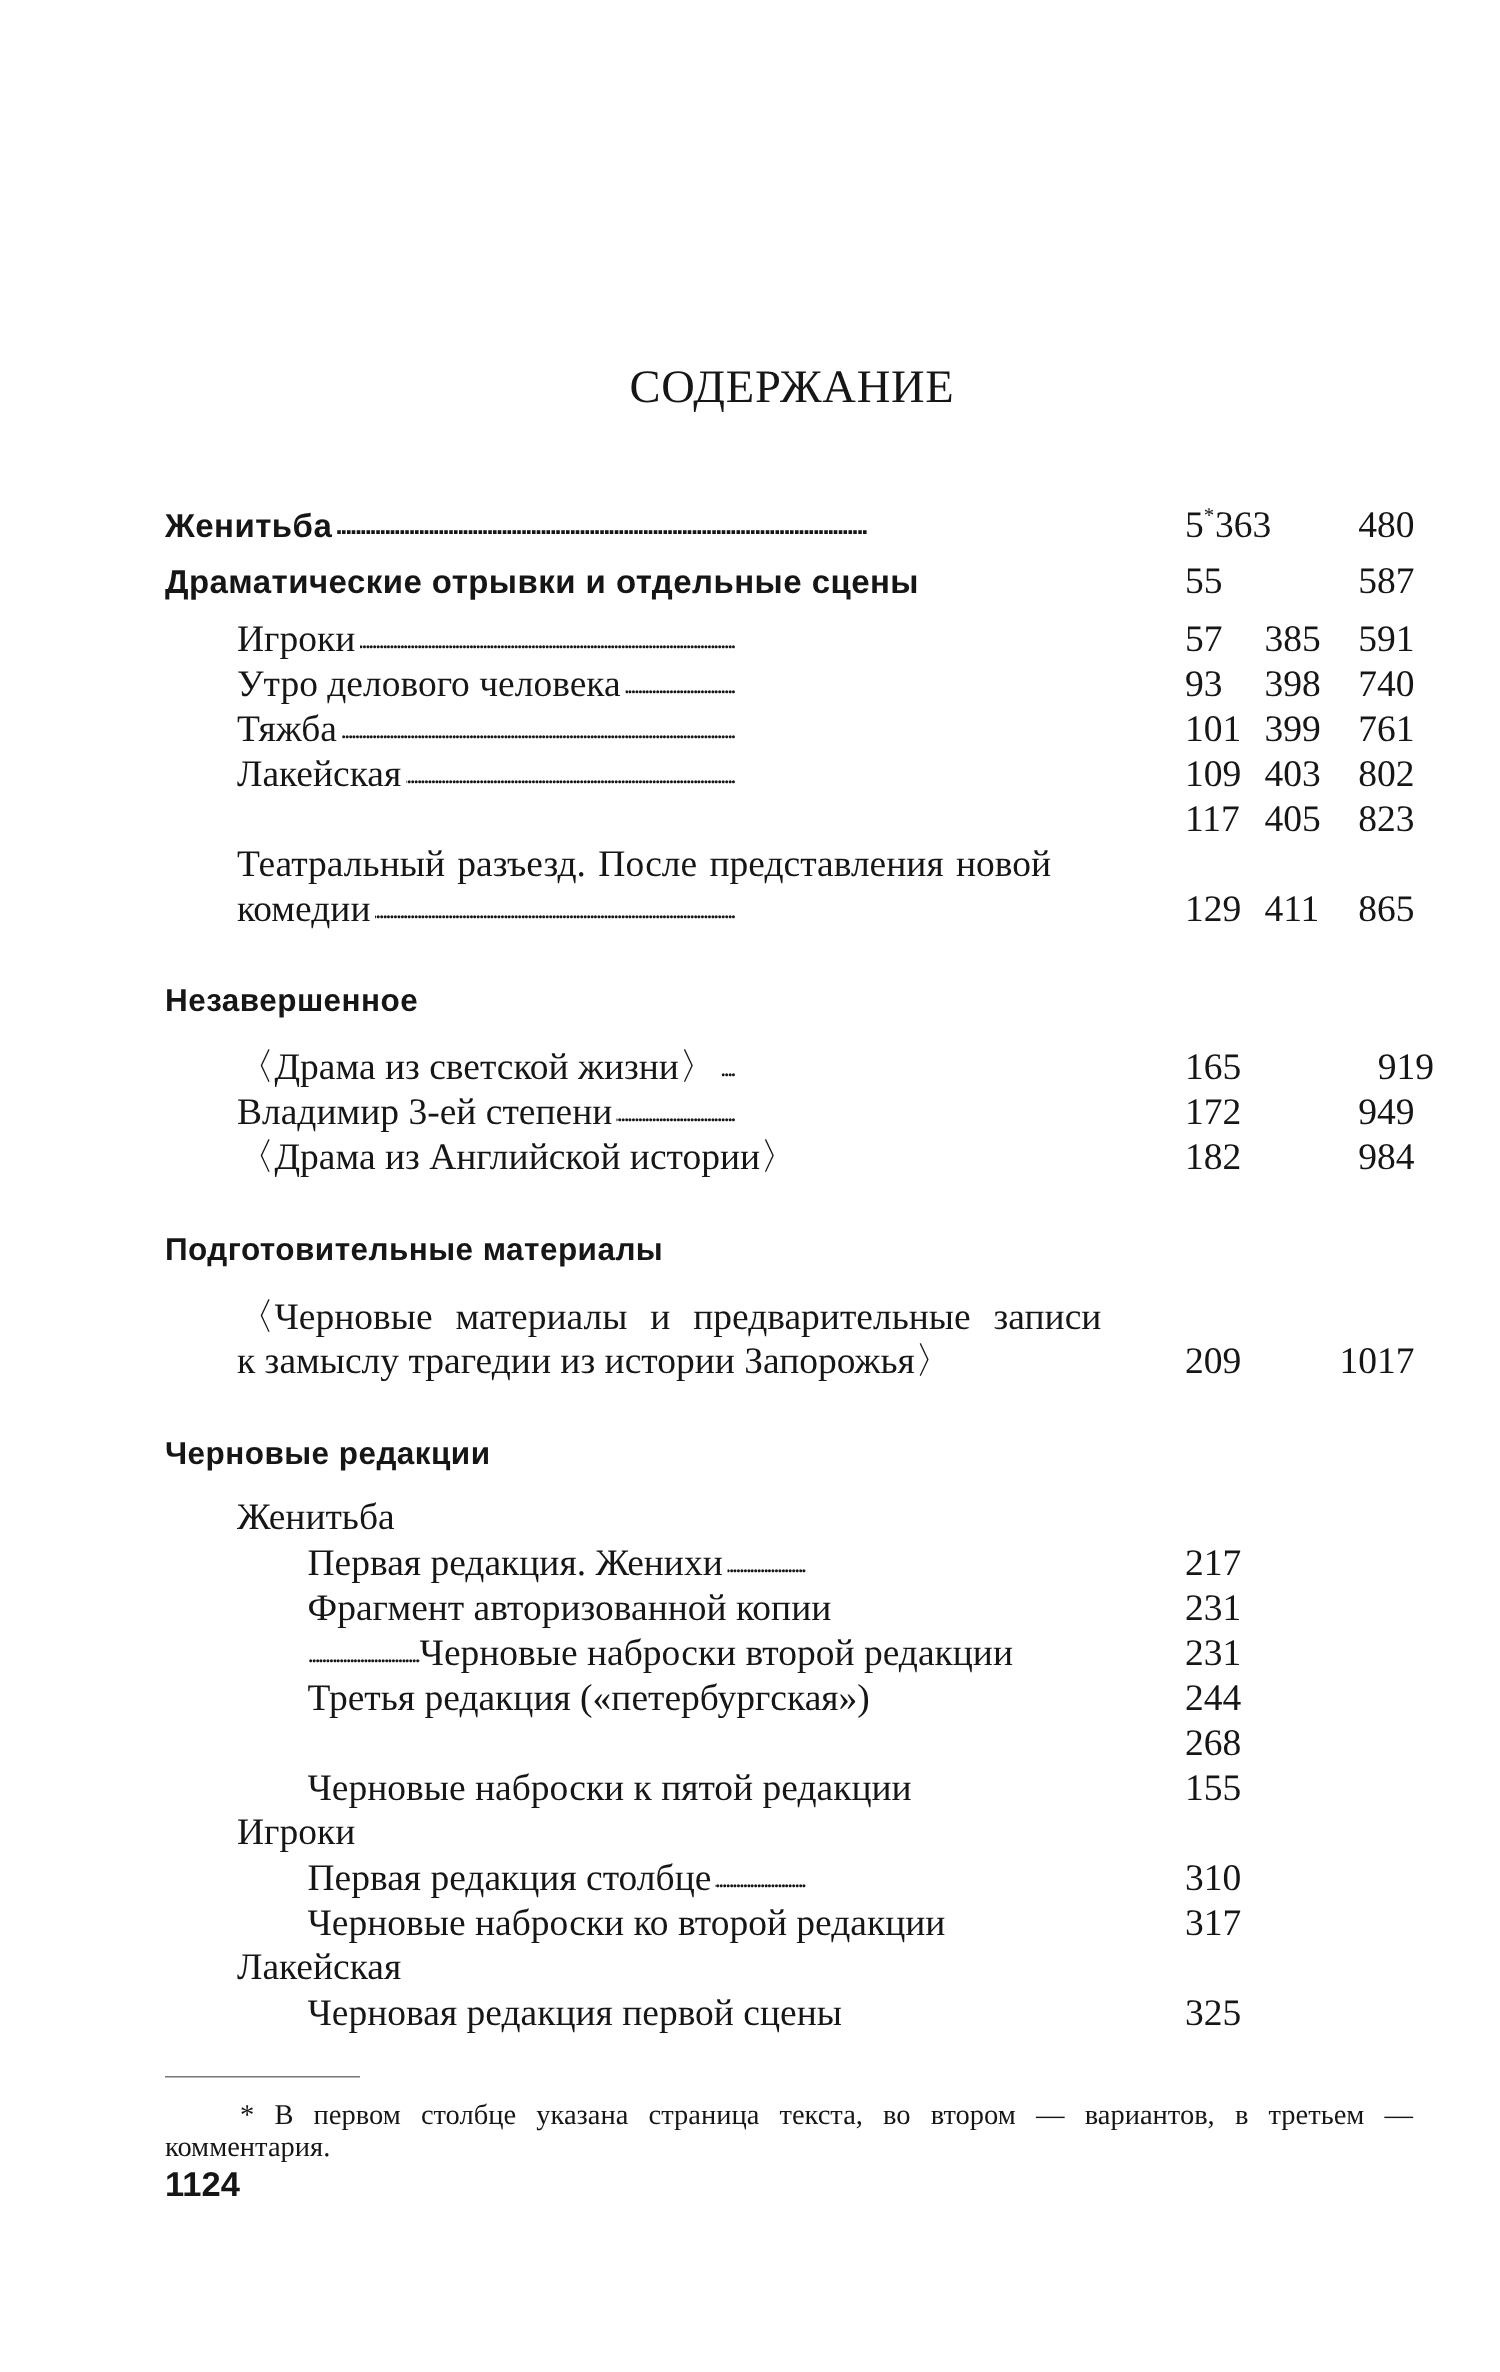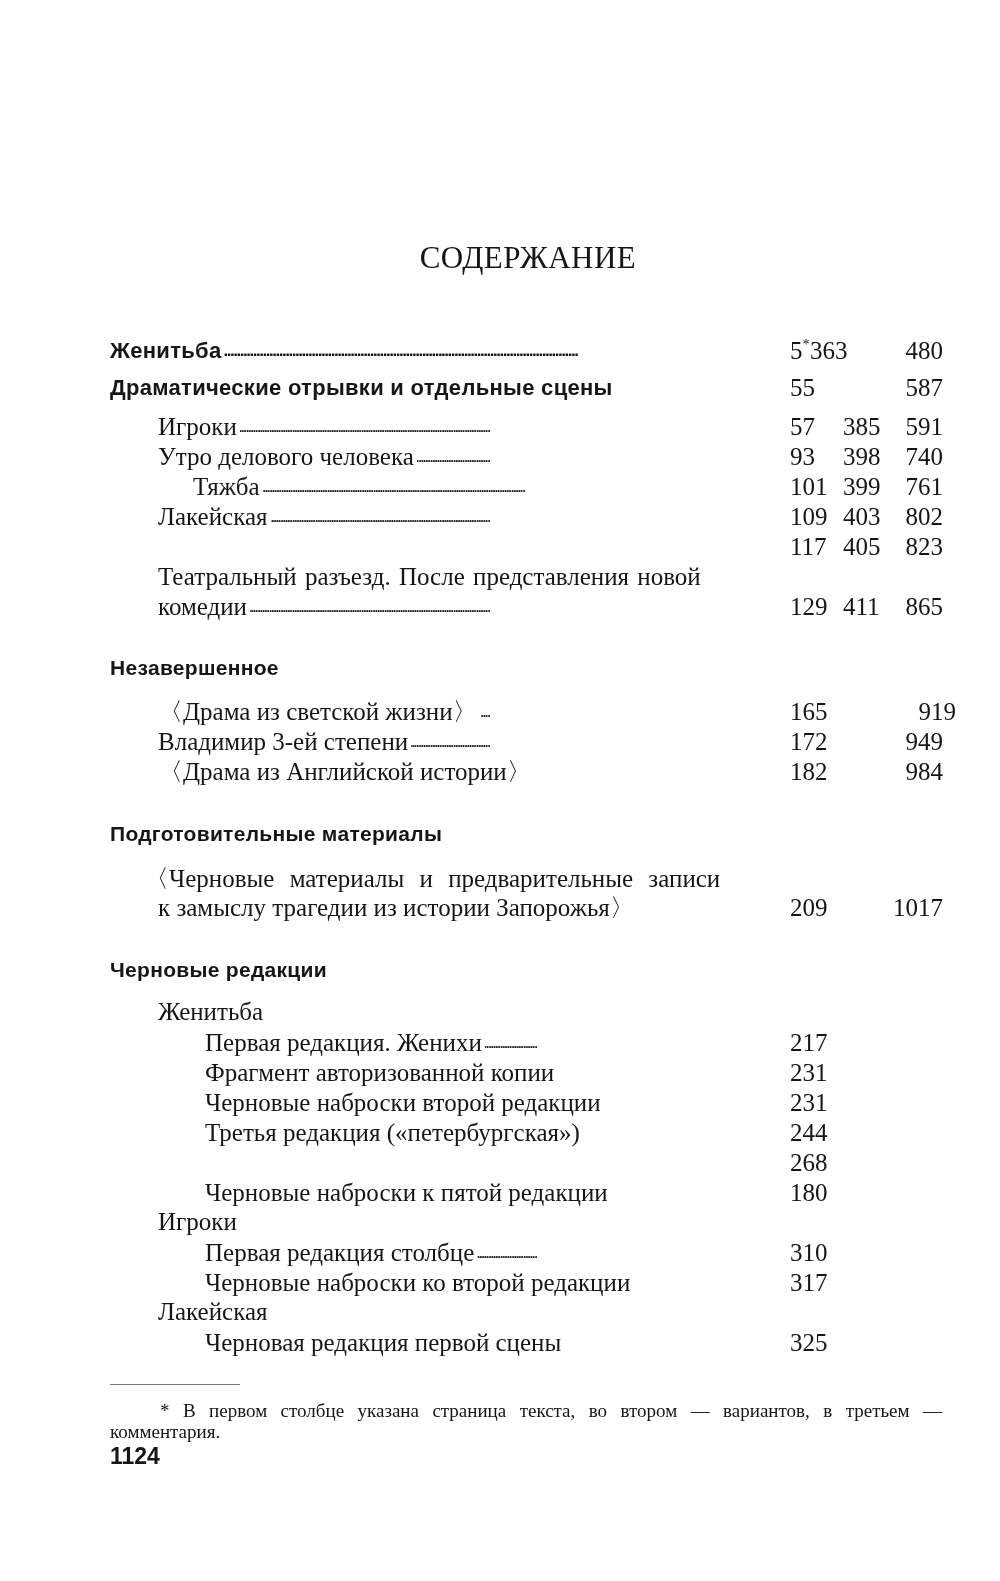--- a/index.html
+++ b/index.html
@@ -51,21 +51,21 @@
     <span class="num c2">385</span>
     <span class="num c3">591</span>
   </div>
   <div class="row" style="top:442px;left:0;width:1000px;">
     <div class="entry leader" style="left:158px;width:595px;"><span class="lbl">Утро делового человека</span></div>
     <span class="num c1">93</span>
     <span class="num c2">398</span>
     <span class="num c3">740</span>
   </div>
   <div class="row" style="top:472px;left:0;width:1000px;">
-    <div class="entry leader" style="left:158px;width:595px;margin-left:35px;"><span class="lbl">Тяжба</span></div>
+    <div class="entry leader" style="left:158px;width:595px;"><span class="lbl">Тяжба</span></div>
     <span class="num c1">101</span>
     <span class="num c2">399</span>
     <span class="num c3">761</span>
   </div>
   <div class="row" style="top:502px;left:0;width:1000px;">
     <div class="entry leader" style="left:158px;width:595px;"><span class="lbl">Лакейская</span></div>
     <span class="num c1">109</span>
     <span class="num c2">403</span>
     <span class="num c3">802</span>
   </div>
@@ -97,21 +97,21 @@
     <span class="num c3">949</span>
   </div>
   <div class="row" style="top:757px;left:0;width:1000px;">
     <div class="entry leader" style="left:158px;width:595px;"><span class="lbl">〈Драма из Английской истории〉</span></div>
     <span class="num c1">182</span>
     <span class="num c3">984</span>
   </div>
 
   <div class="heading" style="top:822px;">Подготовительные материалы</div>
 
-  <div class="row" style="top:864px;left:144px;width:600px;">
+  <div class="row" style="top:864px;left:158px;width:600px;">
     <span style="word-spacing:9px;">〈Черновые материалы и предварительные записи</span>
   </div>
   <div class="row" style="top:893px;left:0;width:1000px;">
     <div class="entry leader" style="left:158px;width:595px;"><span class="lbl">к замыслу трагедии из истории Запорожья〉</span></div>
     <span class="num c1">209</span>
     <span class="num c3">1017</span>
   </div>
 
   <div class="heading" style="top:958px;">Черновые редакции</div>
 
@@ -119,33 +119,33 @@
 
   <div class="row" style="top:1028px;left:0;width:1000px;">
     <div class="entry leader" style="left:205px;width:548px;"><span class="lbl">Первая редакция. Женихи</span></div>
     <span class="num c1">217</span>
   </div>
   <div class="row" style="top:1058px;left:0;width:1000px;">
     <div class="entry leader" style="left:205px;width:548px;"><span class="lbl">Фрагмент авторизованной копии</span></div>
     <span class="num c1">231</span>
   </div>
   <div class="row" style="top:1088px;left:0;width:1000px;">
-    <div class="entry leader" style="left:205px;width:548px;"><span class="lbl">Черновые наброски второй редакции</span></div>
+    <div class="entry leader" style="left:205px;width:548px;text-align:center;"><span class="lbl">Черновые наброски второй редакции</span></div>
     <span class="num c1">231</span>
   </div>
   <div class="row" style="top:1118px;left:0;width:1000px;">
     <div class="entry leader" style="left:205px;width:548px;"><span class="lbl">Третья редакция («петербургская»)</span></div>
     <span class="num c1">244</span>
   </div>
   <div class="row" style="top:1148px;left:0;width:1000px;">
     <span class="num c1">268</span>
   </div>
   <div class="row" style="top:1178px;left:0;width:1000px;">
     <div class="entry leader" style="left:205px;width:548px;"><span class="lbl">Черновые наброски к пятой редакции</span></div>
-    <span class="num c1">180</span>
+    <span class="num c1">155</span>
   </div>
 
   <div class="group" style="top:1208px;">Игроки</div>
 
   <div class="row" style="top:1238px;left:0;width:1000px;">
     <div class="entry leader" style="left:205px;width:548px;"><span class="lbl">Первая редакция столбце</span></div>
     <span class="num c1">310</span>
   </div>
   <div class="row" style="top:1268px;left:0;width:1000px;">
     <div class="entry leader" style="left:205px;width:548px;"><span class="lbl">Черновые наброски ко второй редакции</span></div>

